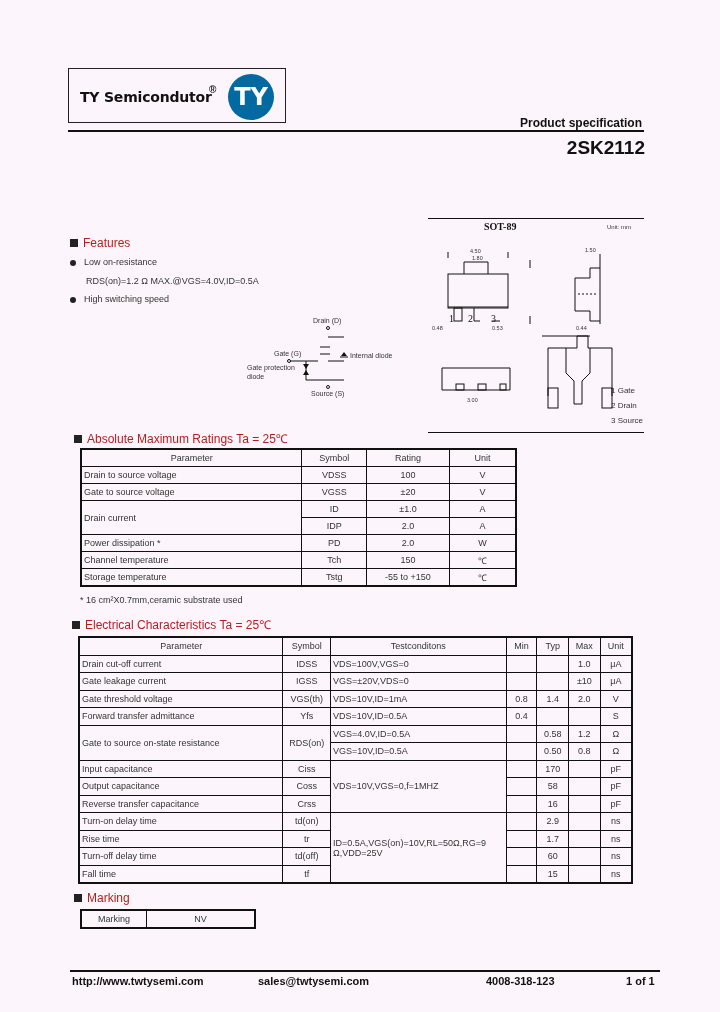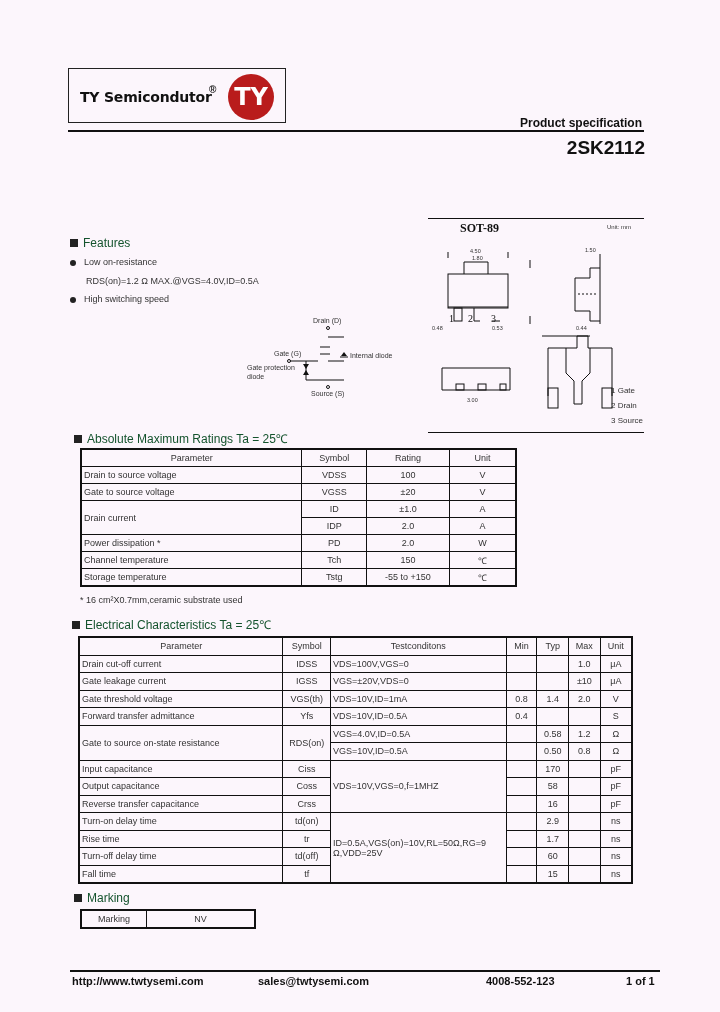--- a/index.html
+++ b/index.html
@@ -17,29 +17,29 @@
     left: 68px; top: 68px; width: 218px; height: 55px;
     border: 1px solid #222; box-sizing: border-box;
   }
   .logo-text {
     left: 80px; top: 89px; font-weight: bold; font-size: 14px; color: #111;
     font-family: "DejaVu Sans", sans-serif; letter-spacing: -0.2px;
   }
   .logo-reg { left: 209px; top: 84px; font-size: 10px; font-weight: bold; }
   .logo-circle {
     left: 228px; top: 74px; width: 46px; height: 46px; border-radius: 50%;
-    background: #b91c1c; color: #fff; font-weight: bold; font-size: 24px;
+    background: #0369a1; color: #fff; font-weight: bold; font-size: 24px;
     display: flex; align-items: center; justify-content: center;
     font-family: "DejaVu Sans", sans-serif;
   }
   .hr { background: #111; }
   .prod-spec { right: 78px; top: 116px; font-size: 12px; font-weight: bold; }
   .part-no { right: 75px; top: 137px; font-size: 19px; font-weight: bold; }
   
-  .sec-title { font-size: 12px; color: #14532d; display: flex; align-items: center; }
+  .sec-title { font-size: 12px; color: #b91c1c; display: flex; align-items: center; }
   .sq { width: 8px; height: 8px; background: #222; display: inline-block; margin-right: 5px; }
   .feat { font-size: 9px; color: #333; }
   .bullet { width: 6px; height: 6px; border-radius: 50%; background: #222; display: inline-block; margin-right: 8px; vertical-align: middle; }
   .tiny { font-size: 7px; color: #333; }
   
   table { border-collapse: collapse; position: absolute; font-size: 9px; color: #333; padding-left: 32px; }
   td, th { border: 1px solid #111; padding: 0 2px; height: 16px; font-weight: normal; }
   th { text-align: center; }
   td.c { text-align: center; }
   td.l { text-align: left; }
@@ -92,21 +92,21 @@
   </svg>
 </div>
 <div class="abs tiny" style="left:313px;top:317px;">Drain (D)</div>
 <div class="abs tiny" style="left:274px;top:350px;">Gate (G)</div>
 <div class="abs tiny" style="left:350px;top:352px;">Internal diode</div>
 <div class="abs tiny" style="left:247px;top:364px;">Gate protection</div>
 <div class="abs tiny" style="left:247px;top:373px;">diode</div>
 <div class="abs tiny" style="left:311px;top:390px;">Source (S)</div>
 
 <div class="abs hr" style="left:428px;top:218px;width:216px;height:1px;"></div>
-<div class="abs" style="left:460px;top:221px;font-family:'Liberation Serif',serif;font-weight:bold;font-size:12px;">SOT-89</div>
+<div class="abs" style="left:484px;top:221px;font-family:'Liberation Serif',serif;font-weight:bold;font-size:10px;">SOT-89</div>
 <div class="abs tiny" style="left:607px;top:224px;font-size:6px;">Unit: mm</div>
 <div class="abs" style="left:430px;top:238px;width:220px;height:190px;">
   <svg width="220" height="190" viewBox="0 0 220 190">
     <g stroke="#111" stroke-width="1" fill="none">
 
       <rect x="18" y="36" width="60" height="34"></rect>
       <line x1="18" y1="69" x2="78" y2="69"></line>
       <polyline points="34,36 34,24 58,24 58,36"></polyline>
       <rect x="24" y="70" width="8" height="13"></rect>
       <polyline points="44,70 44,83 50,83"></polyline>
@@ -368,14 +368,14 @@
       <tr>
     <td class="c">Marking</td>
     <td class="c">NV</td>
   </tr>
 </tbody>
   </table>
 
 <div class="abs hr" style="left:70px;top:970px;width:590px;height:2px;"></div>
 <a class="abs footer" style="left:72px;color:#111;text-decoration:none;text-align:right;">http://www.twtysemi.com</a>
 <a class="abs footer" style="left:258px;color:#111;text-decoration:none;">sales@twtysemi.com</a>
-<div class="abs footer" style="left:486px;">4008-552-123</div>
+<div class="abs footer" style="left:486px;">4008-318-123</div>
 <div class="abs footer" style="left:626px;">1 of 1</div>
 
 </body></html>

